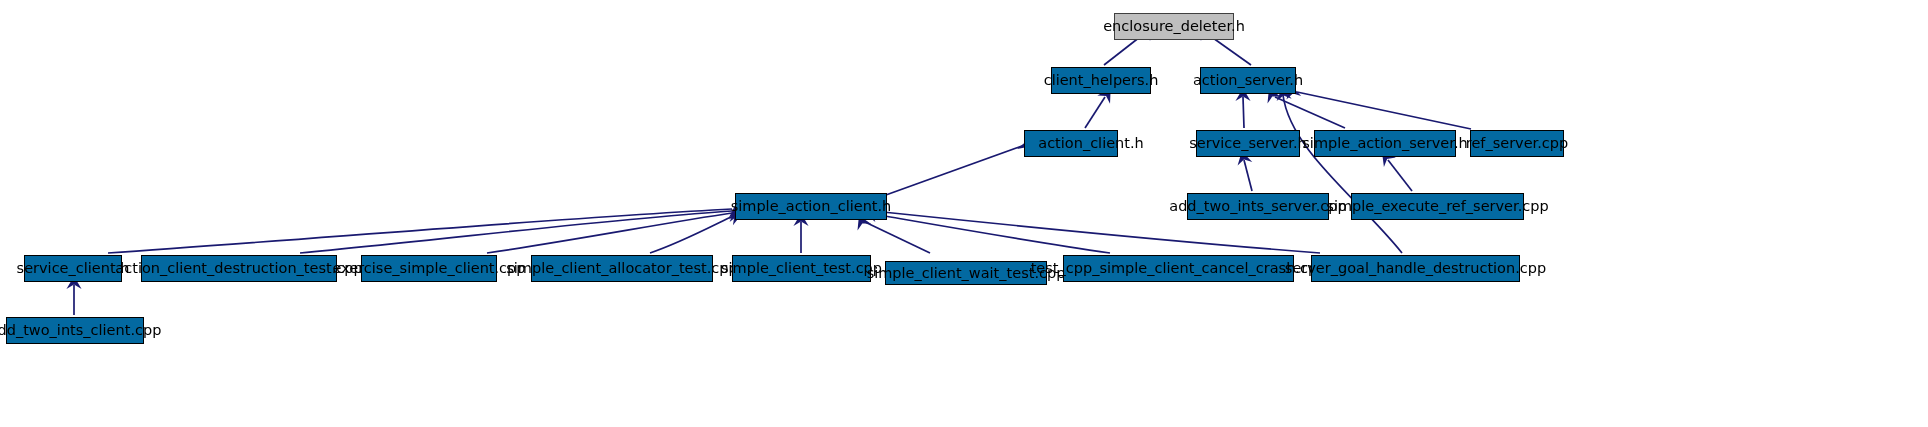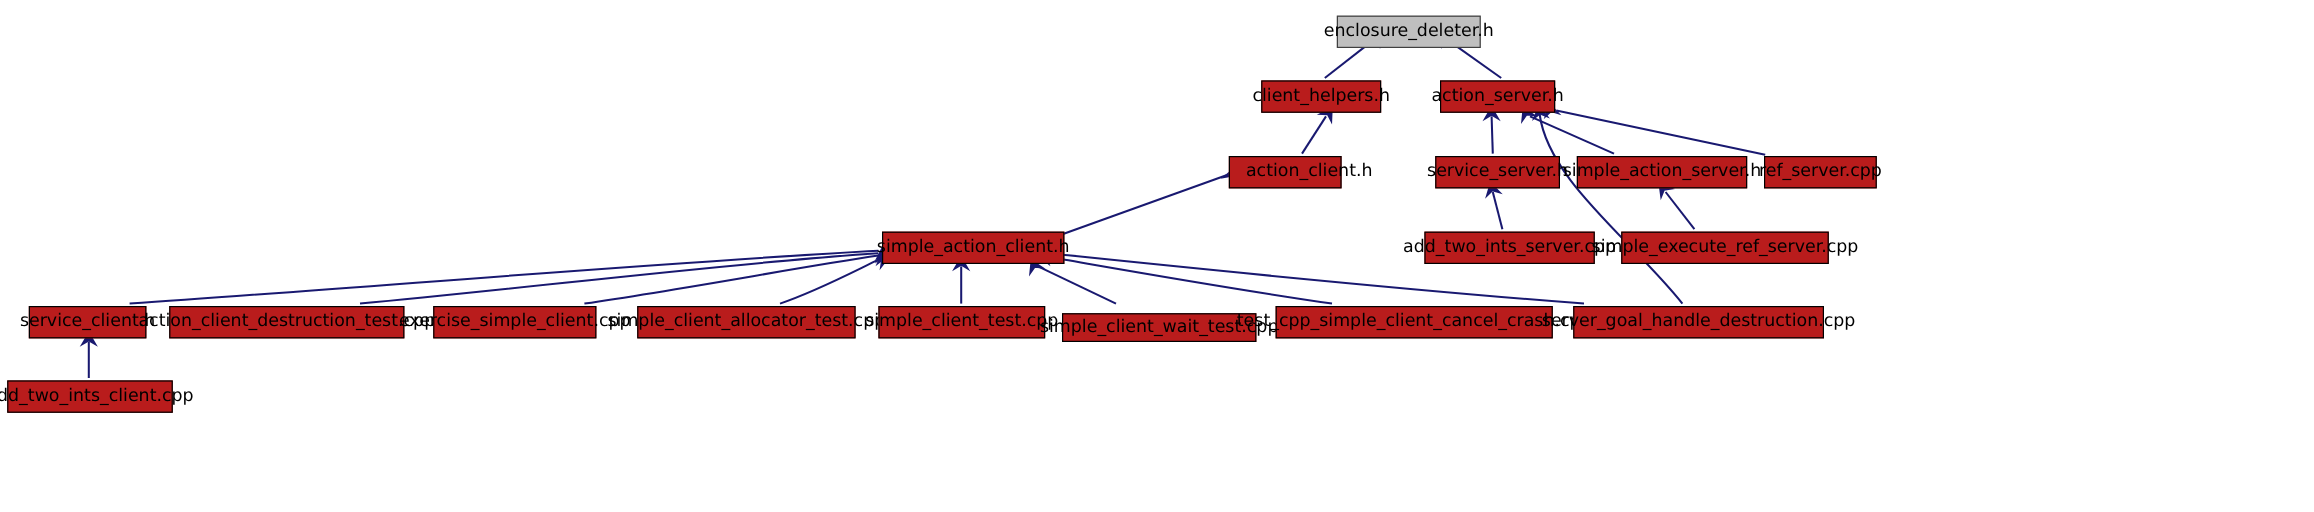--- a/index.html
+++ b/index.html
@@ -9,21 +9,21 @@
     width:1928px;
     height:427px;
     background:#ffffff;
     overflow:hidden;
   }
   #edges{position:absolute;left:0;top:0;width:1928px;height:427px;}
   .node{
     position:absolute;
     box-sizing:border-box;
     border:1px solid #000000;
-    background:#b91c1c;
+    background:#0369a1;
     color:#000000;
     font-size:14.5px;
     line-height:1;
     display:flex;
     align-items:center;
     justify-content:center;
     white-space:nowrap;
     height:27px;
     letter-spacing:0px;
   }

